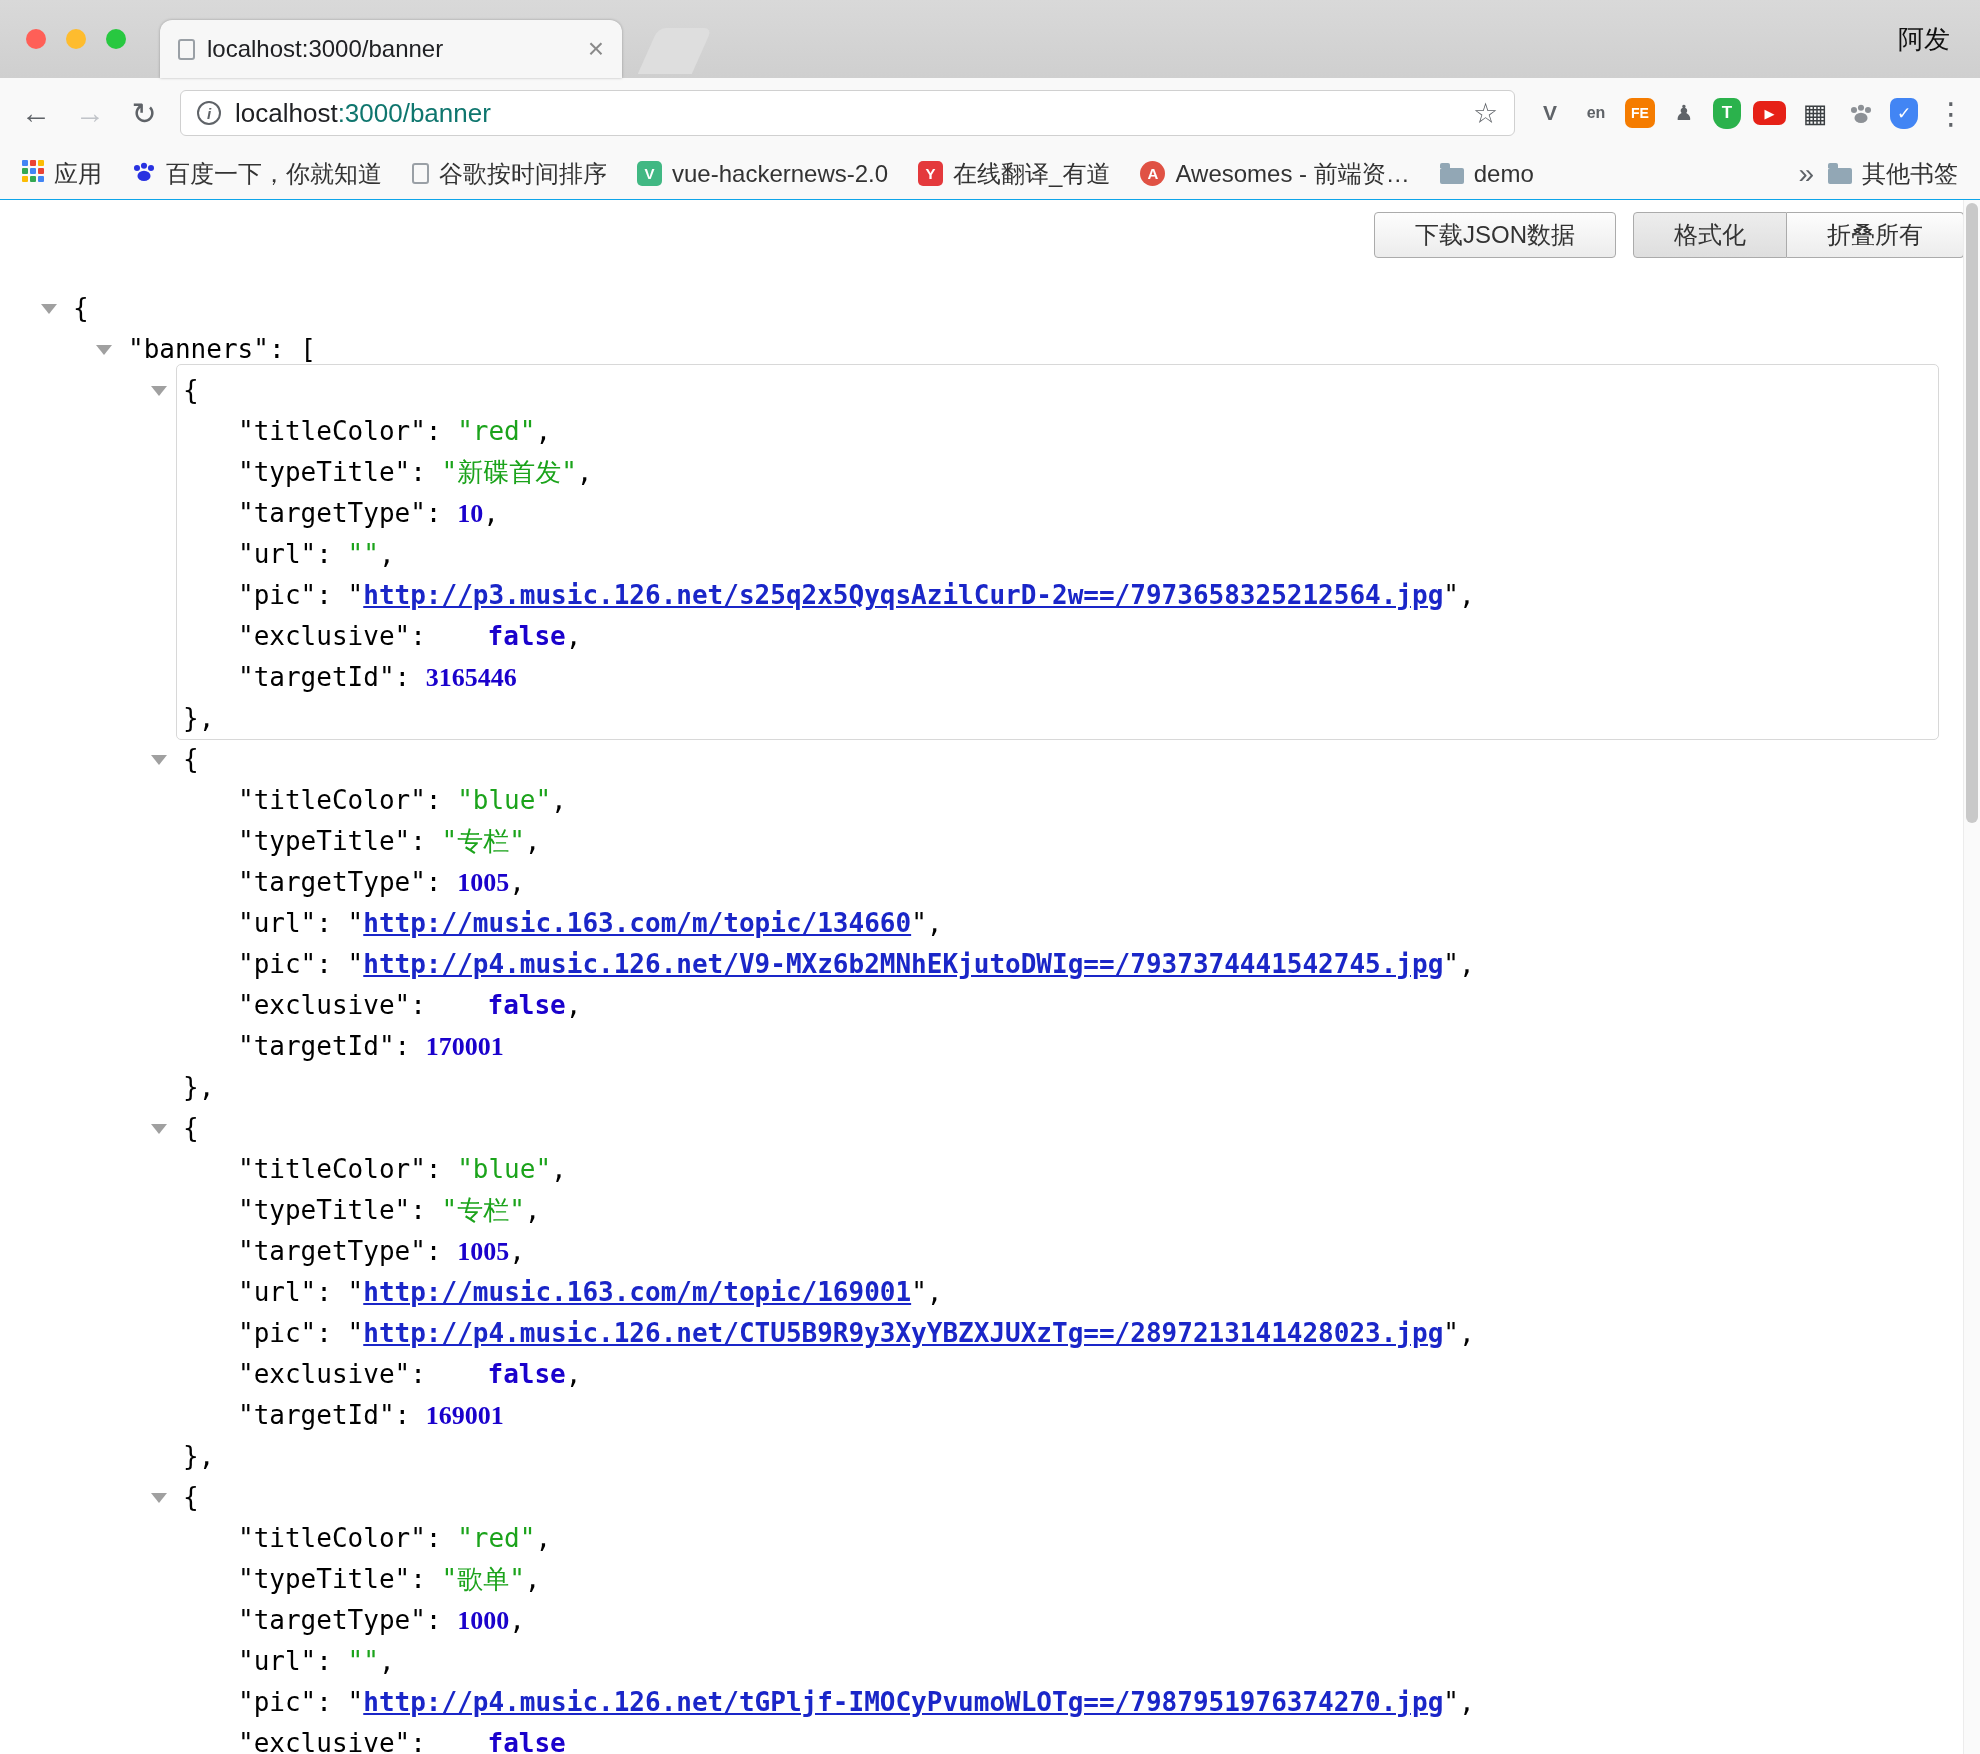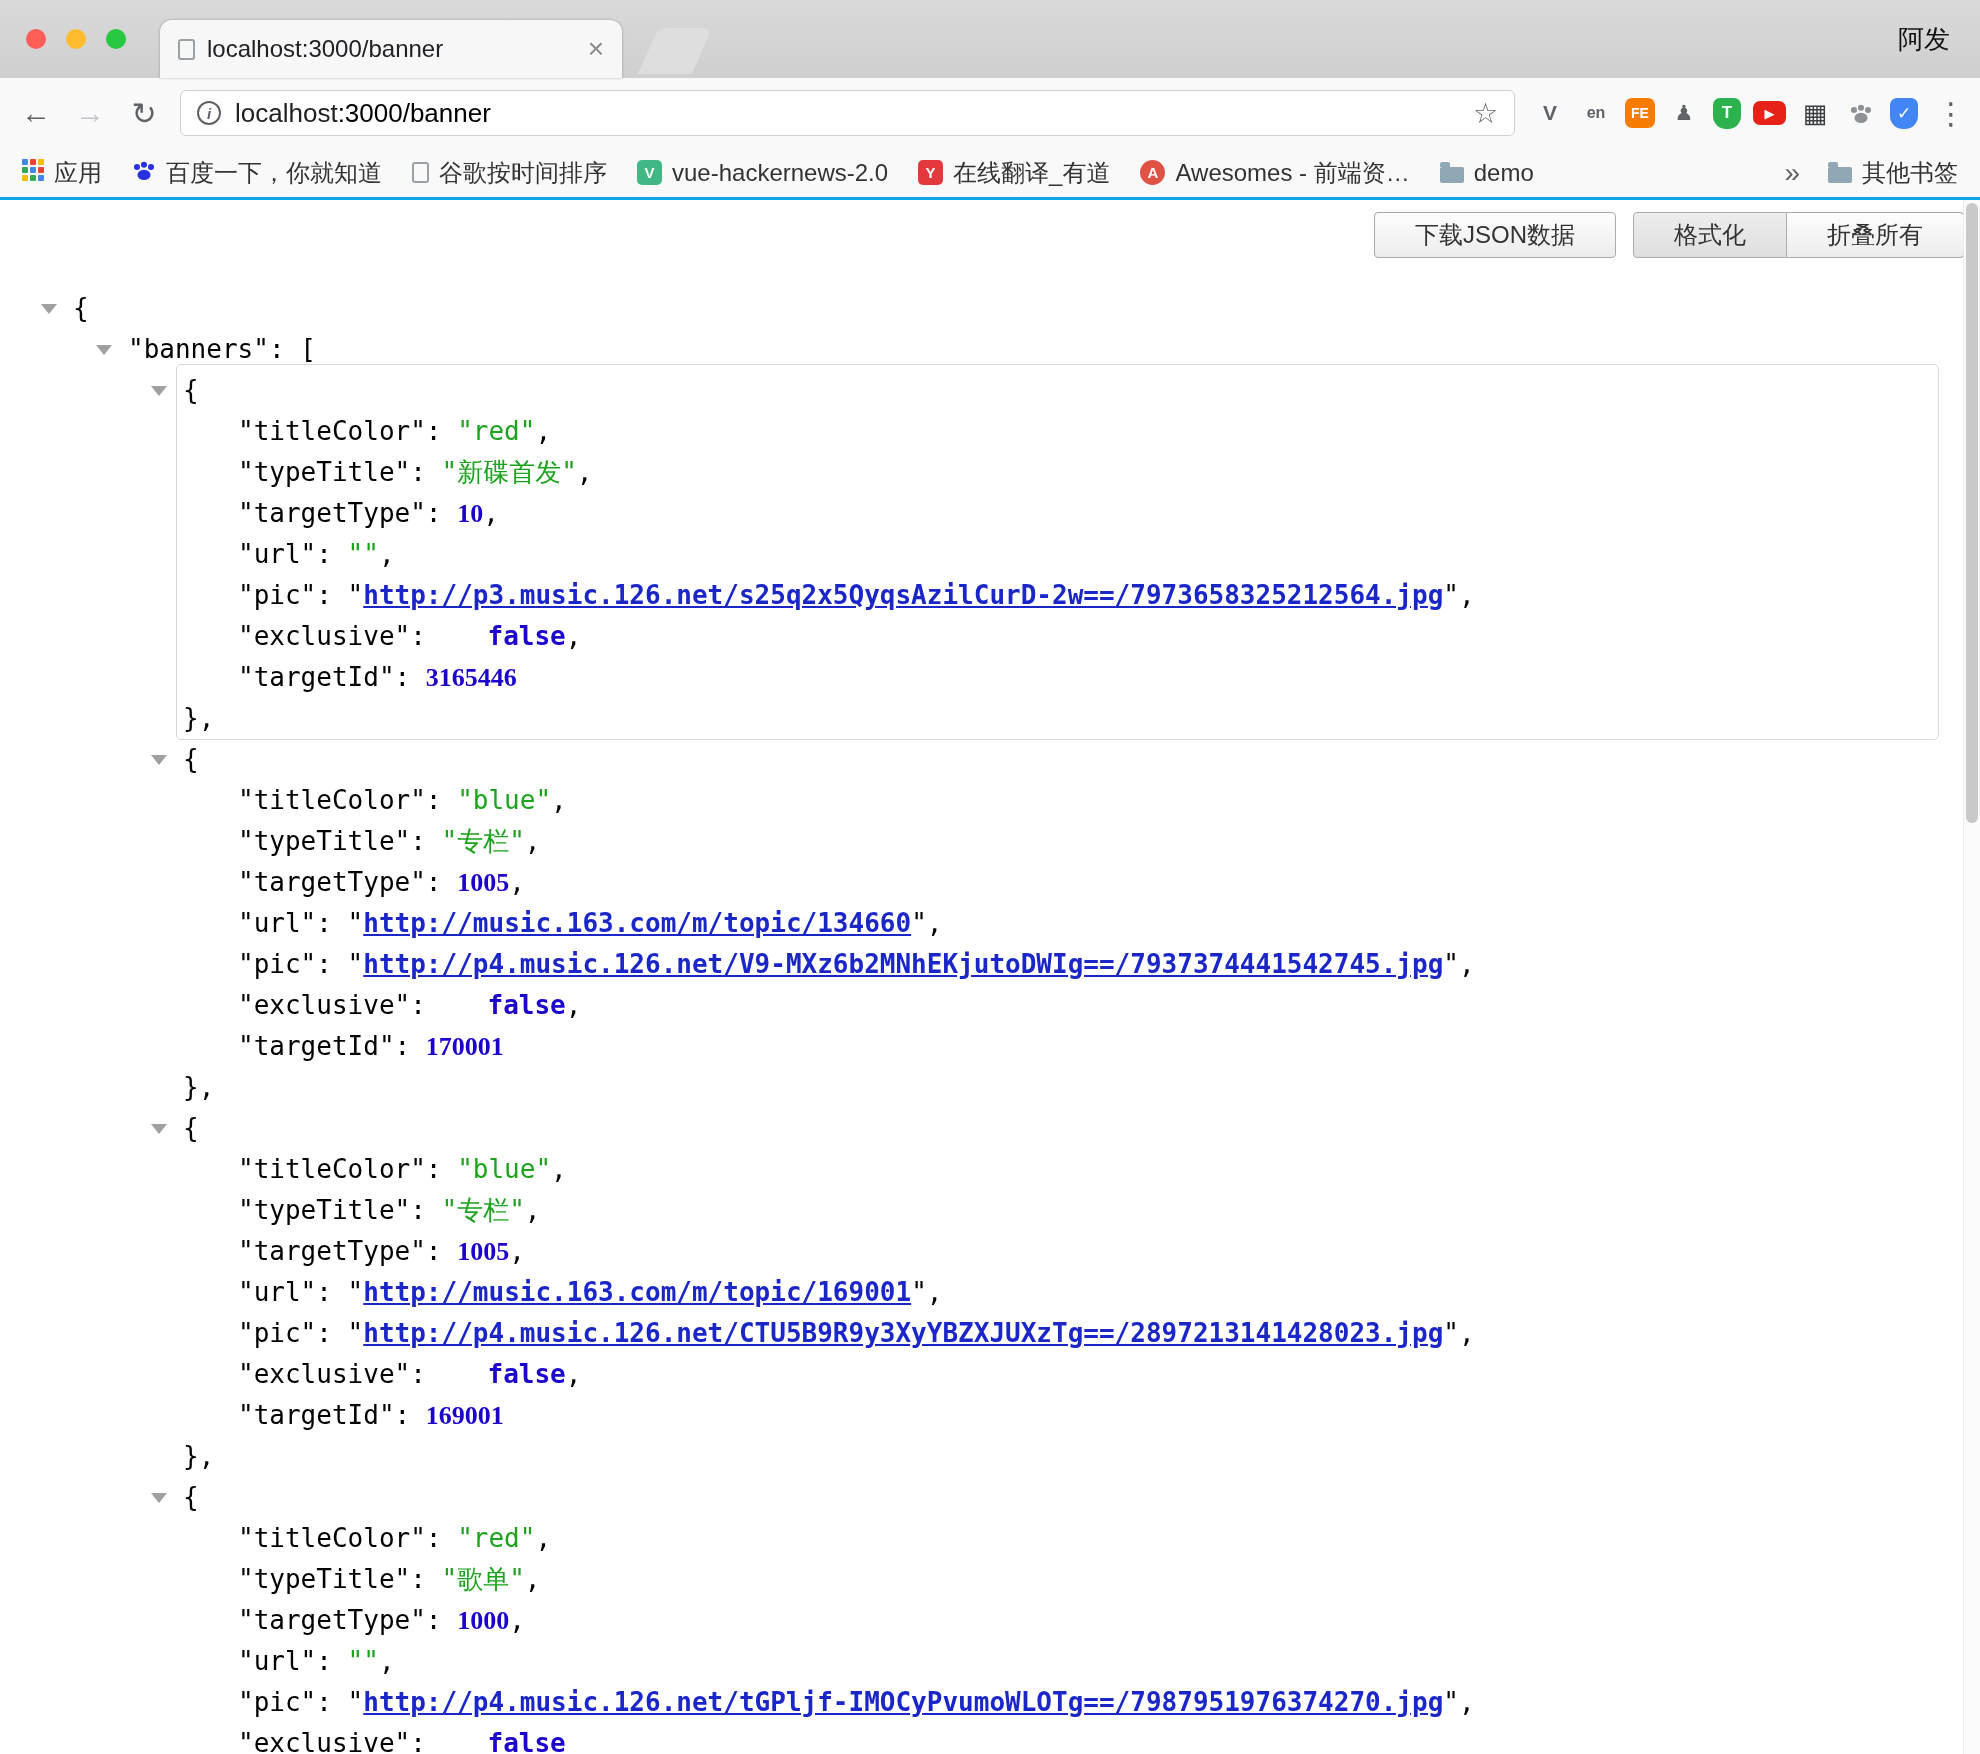--- a/index.html
+++ b/index.html
@@ -31,41 +31,41 @@
   .nav-ic { font-size:30px; color:#5f6368; width:36px; text-align:center; flex:none; }
   .nav-ic.disabled { color:#c1c4c9; }
   .omnibox { flex:1; height:46px; background:#fff; border:1px solid #d0d0d0;
              border-radius:6px; display:flex; align-items:center; padding:0 16px;
              gap:14px; min-width:0; }
   .info-ic { width:24px; height:24px; border:2px solid #5f6368; border-radius:50%;
              color:#5f6368; font-size:15px; font-weight:bold; font-style:italic;
              display:flex; align-items:center; justify-content:center; flex:none; }
   .url { font-size:26px; white-space:nowrap; overflow:hidden; }
   .url .host { color:#202124; }
-  .url .path { color:#000000; }
+  .url .path { color:#0f766e; }
   .star-ic { margin-left:auto; font-size:28px; color:#5f6368; }
   .ext-row { display:flex; align-items:center; gap:12px; flex:none; }
   .ext { width:34px; height:34px; display:flex; align-items:center;
          justify-content:center; flex:none; }
   .ext.plain      { font-size:21px; font-weight:bold; color:#5f6368; }
   .ext.plain-sm   { font-size:16px; font-weight:bold; color:#5f6368; }
   .ext.plain-dark { font-size:26px; color:#3c4043; }
   .ext.badge-orange { width:30px; height:30px; background:#f57c00; color:#fff;
                       border-radius:7px; font-size:14px; font-weight:bold; }
   .ext.badge-green  { width:28px; height:31px; background:#2bb24c; color:#fff;
                       border-radius:7px 7px 13px 13px; font-size:17px; font-weight:bold; }
   .ext.badge-red    { width:33px; height:24px; background:#e62117; color:#fff;
                       border-radius:7px; font-size:13px; }
   .ext.badge-blue   { width:28px; height:31px; background:#4285f4; color:#fff;
                       border-radius:7px 7px 13px 13px; font-size:17px; font-weight:bold; }
   .menu-ic { font-size:30px; color:#5f6368; width:26px; text-align:center; flex:none; }
 
   
-  .bookmarks { height:52px; background:#f9f9f9; border-bottom:3px solid #0ea5e9;
-               display:flex; align-items:center; padding:0 22px; gap:14px; }
+  .bookmarks { height:52px; background:#f9f9f9; border-bottom:1px solid #0ea5e9;
+               display:flex; align-items:center; padding:0 22px; }
   .bm-list { display:flex; align-items:center; gap:30px; }
   .bm-item { display:flex; align-items:center; gap:10px; font-size:24px; color:#333;
              white-space:nowrap; }
   .bm-badge { width:25px; height:25px; border-radius:5px; color:#fff; display:flex;
               align-items:center; justify-content:center; font-size:15px; font-weight:bold; }
   .folder-ic { width:24px; height:16px; background:#92a7b5; border-radius:2px;
                position:relative; margin-top:5px; flex:none; }
   .folder-ic::before { content:""; position:absolute; top:-5px; left:0; width:10px;
                        height:5px; background:#92a7b5; border-radius:2px 2px 0 0; }
   .bm-spacer { flex:1; }

